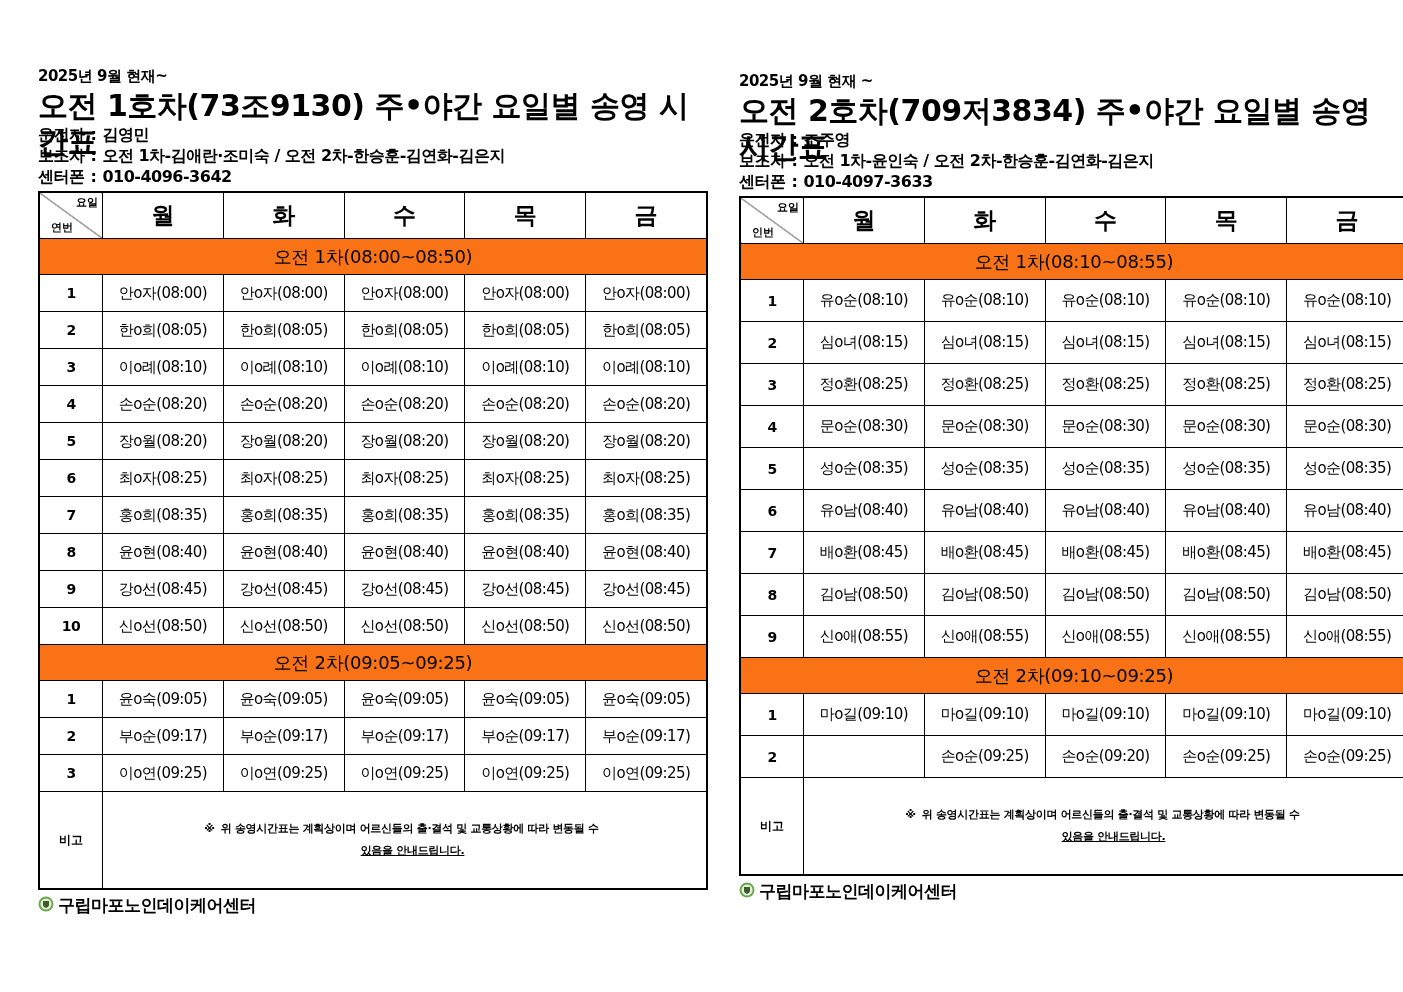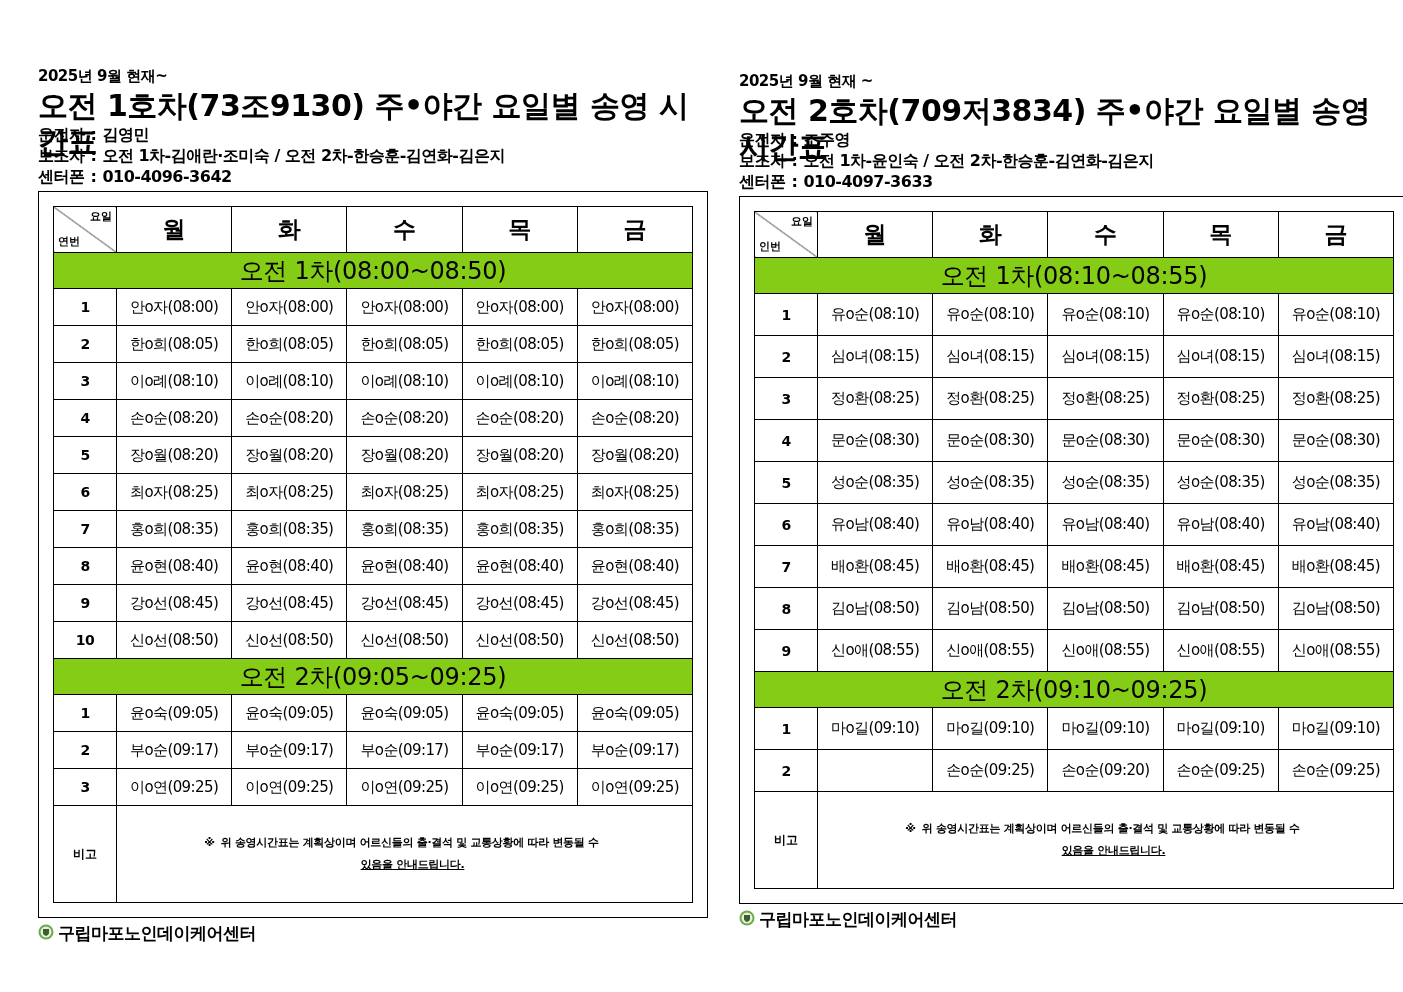--- a/index.html
+++ b/index.html
@@ -10,30 +10,30 @@
   .sheet { position: absolute; width: 670px; }
   #sheet-left { left: 38px; top: 66px; }
   #sheet-right { left: 739px; top: 71px; }
 
   .date-line { font-size: 15px; font-weight: bold; letter-spacing: -0.5px; height: 20px; line-height: 20px; }
   .title { font-size: 30px; font-weight: bold; letter-spacing: -0.5px; height: 36px; line-height: 36px; margin-top: 2px; }
   .meta { font-size: 16px; font-weight: bold; letter-spacing: -0.5px; height: 21px; line-height: 21px; }
   .meta .lbl { display: inline-block; }
   .meta .sep { display: inline-block; margin: 0 6px; }
 
-  .frame { border: 1px solid #000; padding: 14px; margin-top: 4px; }
+  .frame { border: 1px solid #000; padding: 0; margin-top: 4px; }
   table.sched { border-collapse: collapse; width: 100%; table-layout: fixed; }
   table.sched td, table.sched th { border: 1px solid #000; text-align: center; padding: 0; }
   table.sched col.c0 { width: 63px; }
   .hdr th { height: 45px; font-size: 23px; font-weight: bold; }
   .diag { position: relative; height: 45px; background:
     linear-gradient(to top right, transparent calc(50% - 0.6px), #000 50%, transparent calc(50% + 0.6px)); }
   .diag-r { position: absolute; right: 4px; top: 2px; font-size: 11px; font-weight: bold; }
-  .diag-l { position: absolute; left: 4px; bottom: 3px; font-size: 11px; font-weight: bold; }
-  .section td { background: #84cc16; font-size: 24px; height: 35px; letter-spacing: -0.3px; }
+  .diag-l { position: absolute; left: 11px; bottom: 3px; font-size: 11px; font-weight: bold; }
+  .section td { background: #f97316; font-size: 18px; height: 35px; letter-spacing: -0.3px; }
   .row td { font-size: 15px; letter-spacing: -0.6px; }
   .row td.num { font-weight: bold; font-size: 14px; }
   #sheet-left .row td { height: 36px; }
   #sheet-right .row td { height: 41px; }
   .note td { height: 96px; }
   .note td.num { font-weight: bold; font-size: 12px; }
   .note-text { text-align: left; font-size: 11px; font-weight: bold; padding: 0 14px 0 8px !important; line-height: 22px; letter-spacing: -0.3px; }
   .note-text .mark { margin-right: 6px; }
   .note-text .l2 { display: block; padding-left: 22px; text-decoration: underline; }
 

